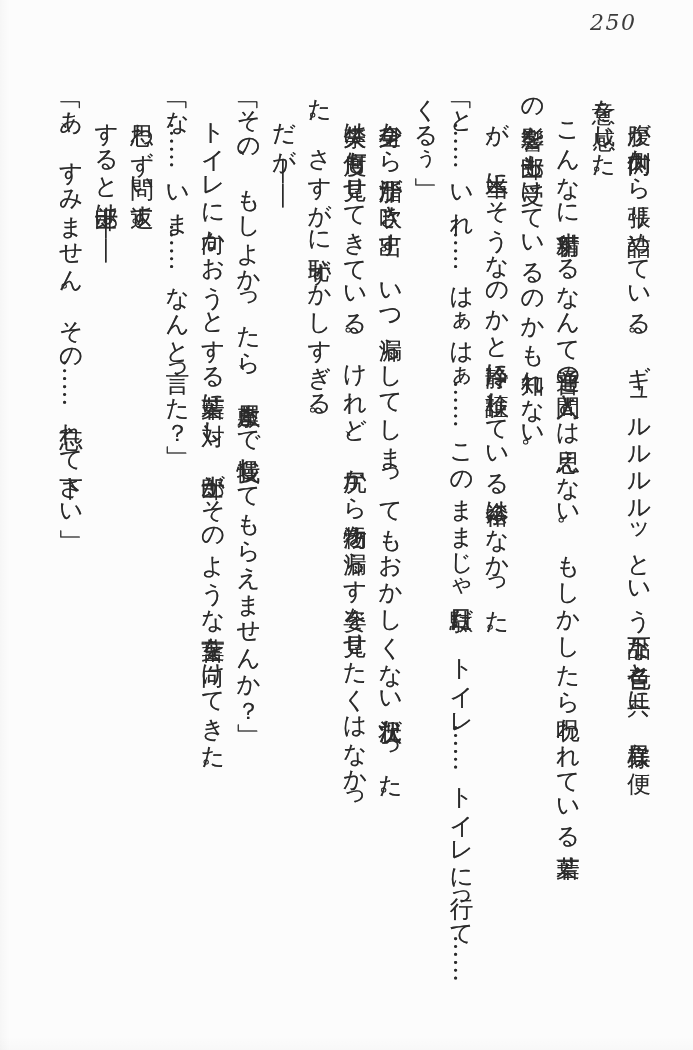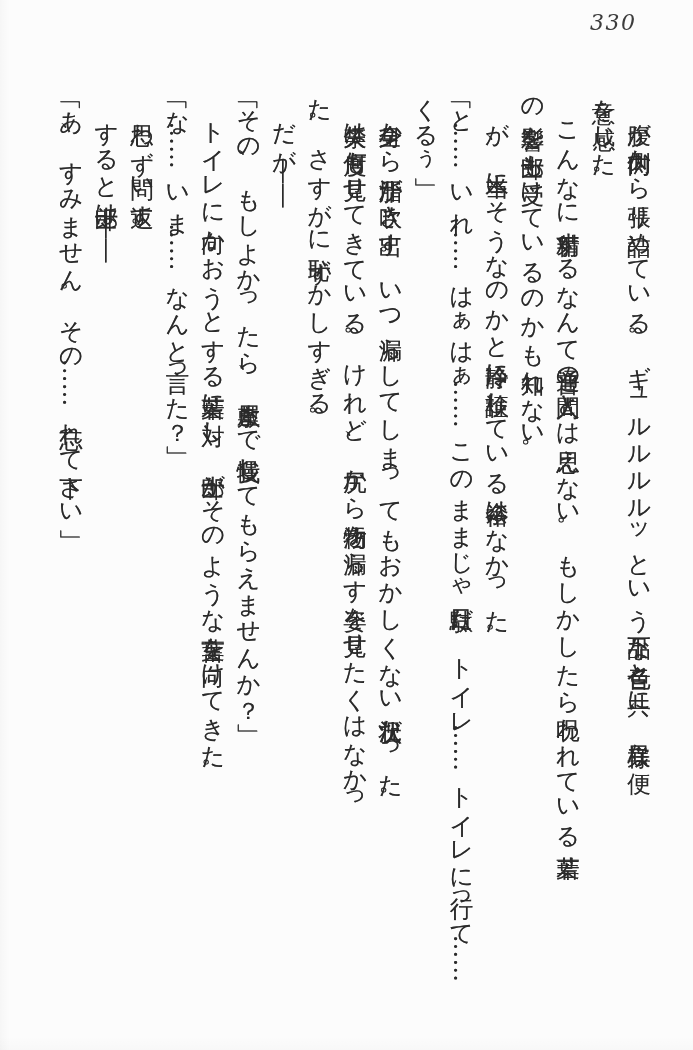--- a/index.html
+++ b/index.html
@@ -59,21 +59,21 @@
   
   .indent-1   { text-indent: 23.8px; }  
   .indent-0_5 { text-indent: 11.9px; }  
   .indent-0   { text-indent: 0; }       
 </style>
 </head>
 <body>
 
 <div class="page">
 
-  <div class="page-number">330</div>
+  <div class="page-number">250</div>
 
   <div class="text-block" id="text-block">
       <p class="line indent-1">腹が内側から張り詰めている。ギュルルルルッという下品な音色と共に、異様な便</p>
       <p class="line indent-0">意を感じた。</p>
       <p class="line indent-1">こんなに射精するなんて普通の人間とは思えない。もしかしたら呪われている若葉</p>
       <p class="line indent-0">の影響を士郎も受けているのかも知れない。</p>
       <p class="line indent-1">が、本当にそうなのかと冷静に検証している余裕はなかった。</p>
       <p class="line indent-0_5">「と……いれ……はぁはぁ……このままじゃ駄目だ。トイレ……トイレに行って……</p>
       <p class="line indent-0">くるぅ」</p>
       <p class="line indent-1">全身から脂汗が吹き出す。いつ漏らしてしまってもおかしくない状況だった。</p>

